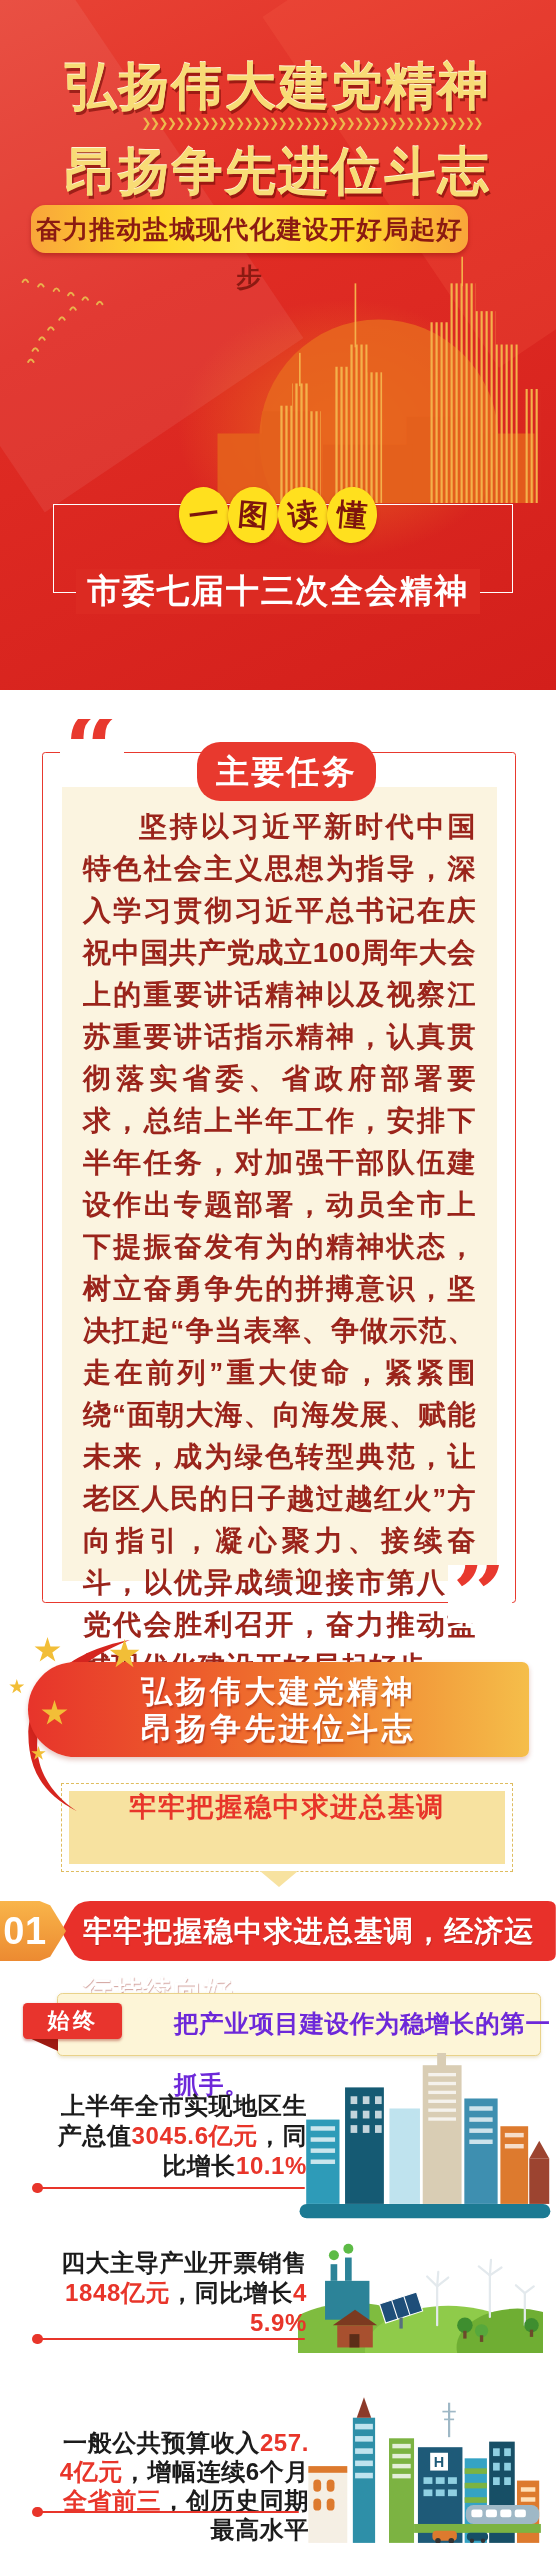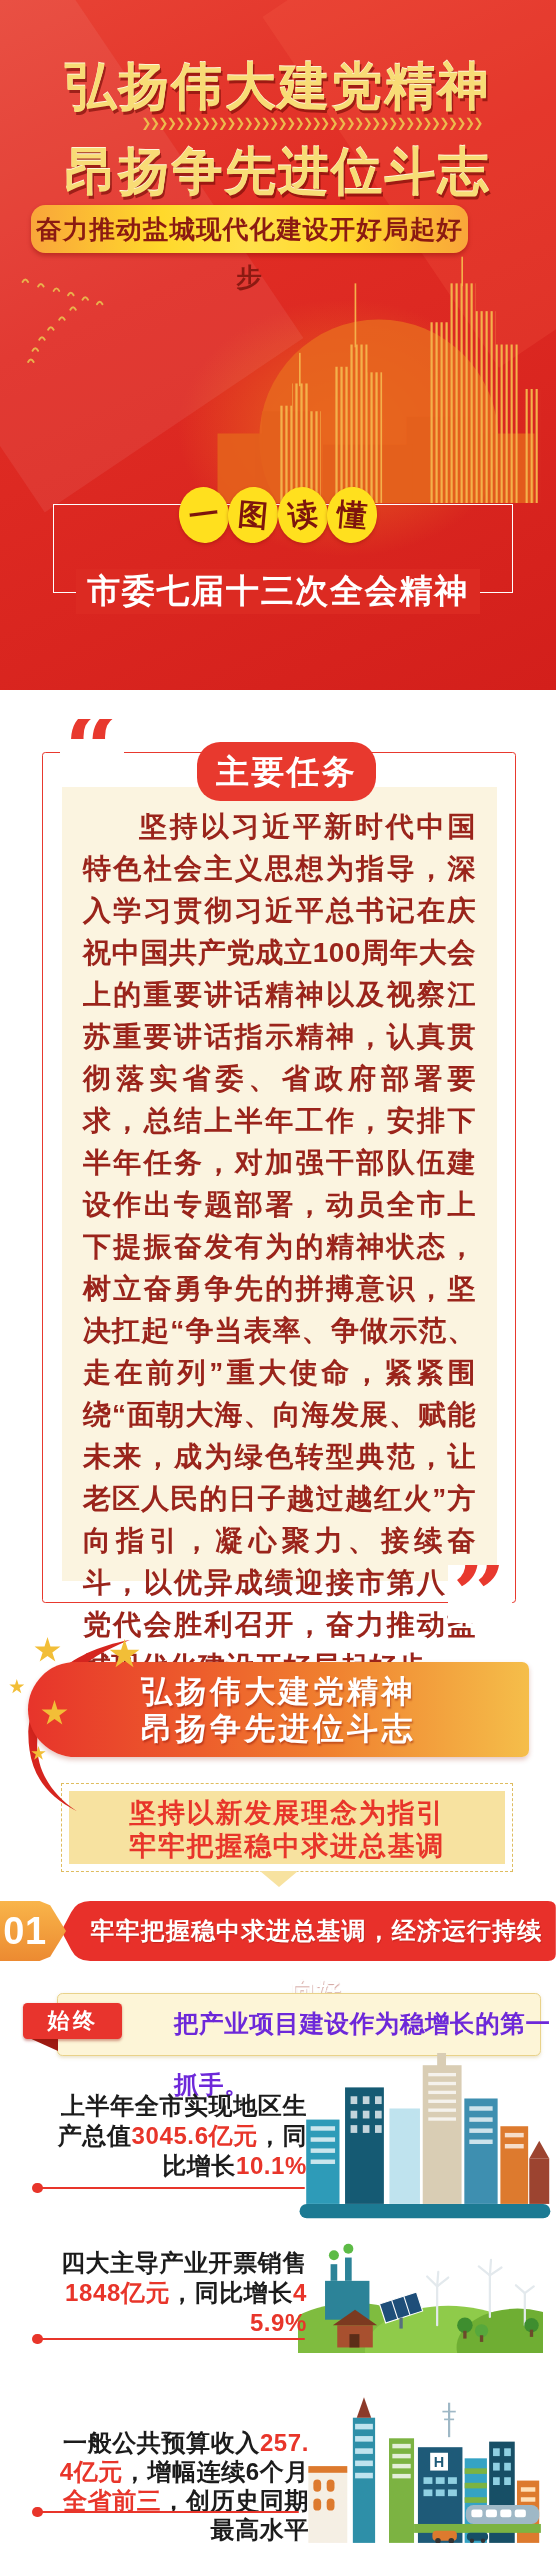--- a/index.html
+++ b/index.html
@@ -68,22 +68,22 @@
   .guide-pointer{left:260px;top:1871px;width:0;height:0;border-left:19px solid transparent;
     border-right:19px solid transparent;border-top:16.7px solid #F7E2A0;z-index:2;}
 
   
   .sec01{left:0;top:1901px;width:556px;height:60px;}
   .sec01-tag{position:absolute;left:0;top:0;width:66px;height:60px;
     background:linear-gradient(180deg,#F9B54A 0%,#EC8A31 100%);
     clip-path:polygon(0 0,60% 0,76% 7%,100% 50%,76% 93%,60% 100%,0 100%);}
   .sec01-tag span{display:block;line-height:60px;padding-left:3.3px;color:#fff;font-size:38px;font-weight:bold;letter-spacing:0.6px;}
   .sec01-banner{position:absolute;left:60px;top:0;width:496px;height:60px;}
-  .sec01-title{position:absolute;left:83px;top:0;width:467px;text-align:center;line-height:60px;
-    color:#fff;font-size:24px;font-weight:bold;letter-spacing:1.1px;text-shadow:0.6px 1.1px 1.1px rgba(140,20,8,.4);}
+  .sec01-title{position:absolute;left:83px;top:0;width:467px;line-height:60px;
+    color:#fff;font-size:29px;font-weight:bold;letter-spacing:1.1px;text-shadow:0.6px 1.1px 1.1px rgba(140,20,8,.4);}
 
   
   .lead-bar{left:57px;top:1993px;width:482px;height:61px;background:#FDF5D7;
     border:1.1px solid #E9D289;border-radius:5.6px;box-shadow:0 1.7px 3.3px rgba(180,150,60,.25);}
   .lead-text{left:134px;top:1993px;width:401px;line-height:61px;color:#6d28d9;
     font-size:24.5px;font-weight:bold;letter-spacing:0.6px;margin-left:40px;}
   .lead-tag{left:23.4px;top:2003px;width:99px;height:36px;background:#E8342D;border-radius:4.5px;
     box-shadow:0 1.1px 2.8px rgba(150,20,10,.4);z-index:2;}
   .lead-tag span{display:block;line-height:36px;text-align:center;color:#fff;font-size:22px;font-weight:bold;letter-spacing:3.3px;}
   .lead-fold{left:27px;top:2037px;width:0;height:0;border-top:14.5px solid #9E1B12;border-left:31px solid transparent;z-index:1;}
@@ -199,21 +199,20 @@
   <div class="abs star" style="left:9px;top:1679px;width:15.6px;height:15.6px;"></div>
   <div class="abs star" style="left:41px;top:1700px;width:27px;height:27px;"></div>
   <div class="abs star" style="left:31px;top:1746px;width:15px;height:15px;"></div>
   <div class="abs slogan-banner">
     <div class="l1">弘扬伟大建党精神</div>
     <div class="l2">昂扬争先进位斗志</div>
   </div>
 
   <div class="abs guide-box">
     <div class="guide-inner">
-      <div class="g1">坚持以新发展理念为指引</div>
       <div class="g2">牢牢把握稳中求进总基调</div>
     </div>
   </div>
   <div class="abs guide-pointer"></div>
 
   <div class="abs sec01">
     <svg class="sec01-banner" width="496" height="60" viewBox="0 0 892 108">
       <path d="M54 0 H878 Q892 0 892 12 V96 Q892 108 878 108 H54 Q30 108 20 88 L5 60 Q1 54 5 48 L20 20 Q30 0 54 0 Z" fill="#E8302A"></path>
     </svg>
     <div class="sec01-tag">

